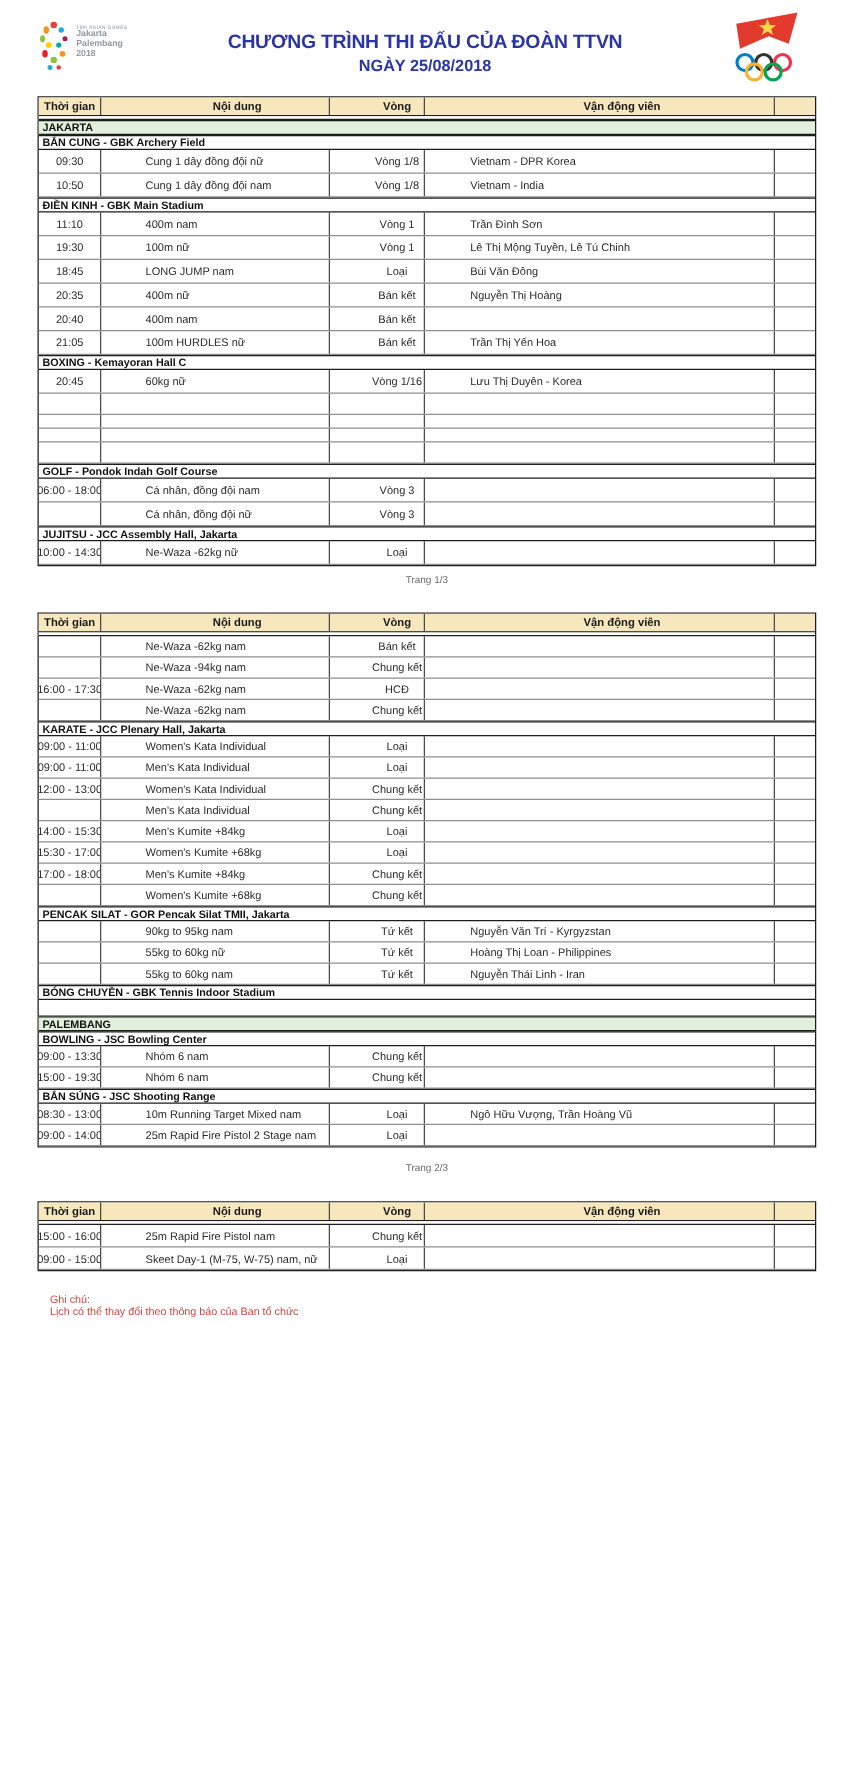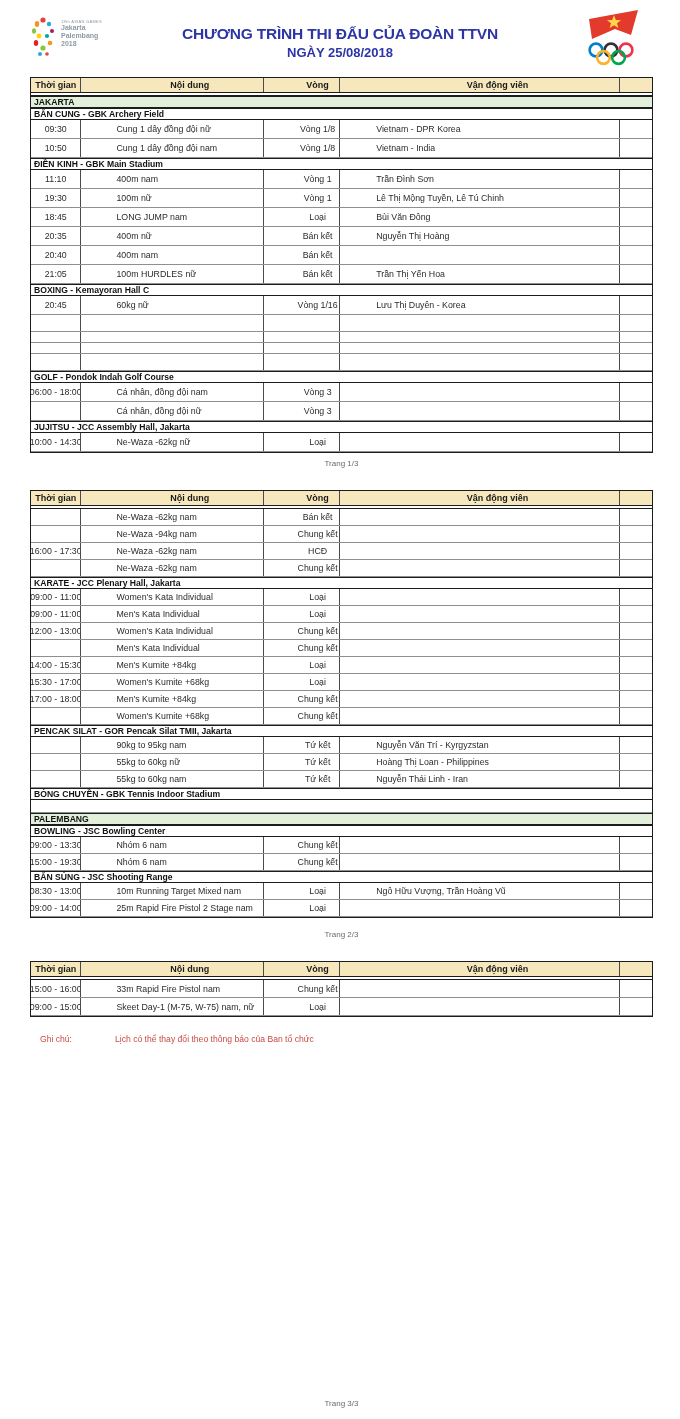--- a/index.html
+++ b/index.html
@@ -33,21 +33,21 @@
   .cell { display:flex; align-items:center; font-size:8.8px; border-right:1px solid #4a4a4a; overflow:hidden; white-space:nowrap; }
   .c0 { width:56px; justify-content:center; }
   .c1 { width:167px; padding-left:3px; }
   .c2 { width:49px; justify-content:center; }
   .c3 { width:275px; padding-left:4px; }
   .c4 { flex:1; border-right:none; }
 
   .pg-foot { position:absolute; left:30px; width:623px; text-align:center; font-size:8px; color:#6a6a6a; }
   .f1 { top:459px; } .f2 { top:930px; } .f3 { top:1399px; }
 
-  .note { position:absolute; left:40px; top:1034px; display:flex; font-size:8.6px; color:#CB4A42; }
+  .note { position:absolute; left:40px; top:1034px; display:flex; font-size:8.6px; color:#CB4A42;flex-direction:column; }
   .note .lbl { width:75px; font-weight:400; }
 </style>
 </head>
 <body>
 
 <div class="page">
 
   <div class="logo-left">
     <svg width="30" height="48" viewBox="0 0 30 48">
       <circle cx="15" cy="10" r="2.6" fill="#E8413C"></circle>
@@ -406,34 +406,33 @@
       <div class="row head">
         <div class="cell c0">Thời gian</div>
         <div class="cell c1">Nội dung</div>
         <div class="cell c2">Vòng</div>
         <div class="cell c3">Vận động viên</div>
         <div class="cell c4">Kết quả</div>
       </div>
       <div class="spacer"></div>
       <div class="row data">
         <div class="cell c0">15:00 - 16:00</div>
-        <div class="cell c1">33m Rapid Fire Pistol nam</div>
+        <div class="cell c1">25m Rapid Fire Pistol nam</div>
         <div class="cell c2">Chung kết</div>
         <div class="cell c3"></div>
         <div class="cell c4"></div>
       </div>
       <div class="row data">
         <div class="cell c0">09:00 - 15:00</div>
         <div class="cell c1">Skeet Day-1 (M-75, W-75) nam, nữ</div>
         <div class="cell c2">Loại</div>
         <div class="cell c3"></div>
         <div class="cell c4"></div>
       </div>
     </div>
 
   <div class="note">
     <div class="lbl">Ghi chú:</div>
     <div>Lịch có thể thay đổi theo thông báo của Ban tổ chức</div>
   </div>
 
-  <div class="pg-foot f3">Trang 3/3</div>
 
 </div>
 
 </body></html>

